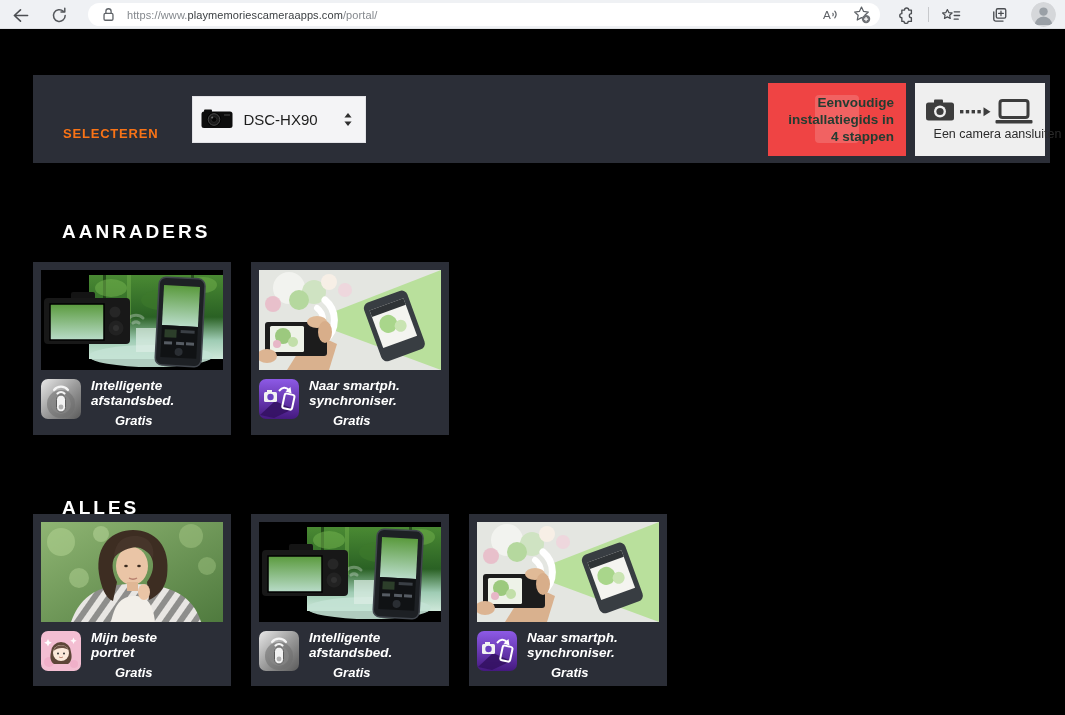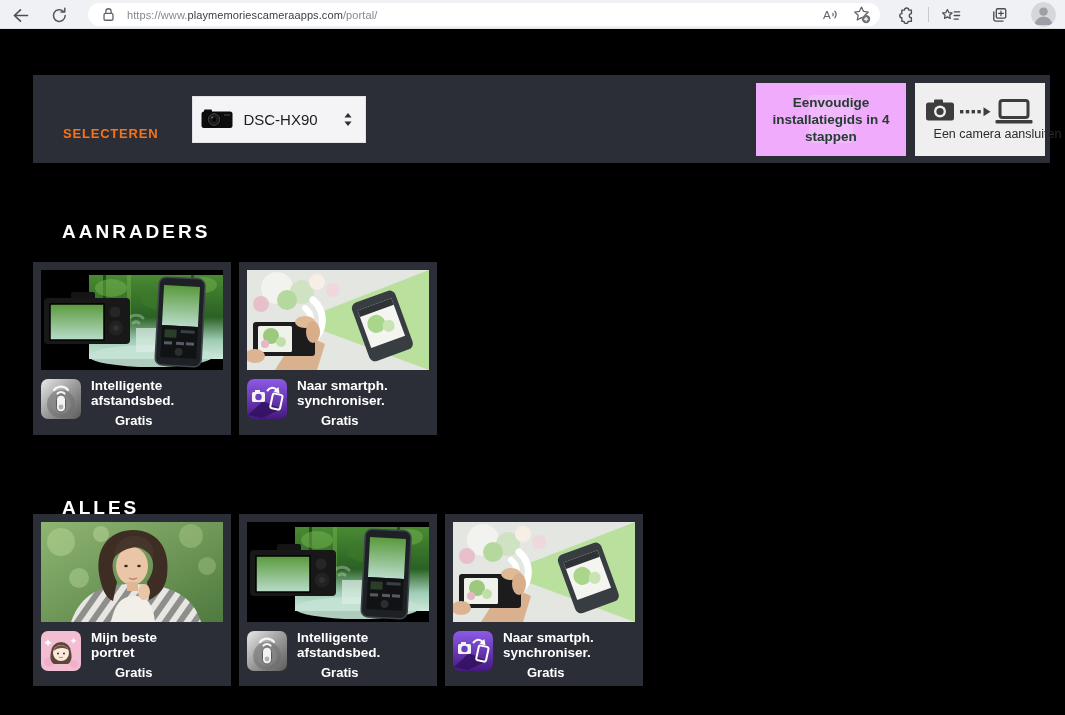--- a/index.html
+++ b/index.html
@@ -35,37 +35,37 @@
     background:#2b2e37; display:flex; align-items:center; }
   .select-label { margin-left:30px; color:#f97316; font-size:13px; font-weight:bold;
     letter-spacing:.8px;margin-top:28px; }
   .model-select { margin-left:34px; width:174px; height:47px; background:#f4f4f6;
     display:flex; align-items:center; cursor:pointer; border:1px solid #e2e2e6; }
   .model-name { margin-left:10px; font-size:15px; font-weight:normal; color:#1c1c1c; }
   .model-arrows { margin-left:auto; margin-right:12px; }
   .cam-thumb { margin-left:8px; }
 
   .bar-spacer { flex:1; }
-  .guide-btn { position:relative; width:150px; height:73px; background:#f0abfc;
+  .guide-btn { position:relative; width:138px; height:73px; background:#ef4444;
     border:none; color:#243c31; font-family:inherit; font-size:13.5px; font-weight:bold;
-    line-height:17px; text-align:center; padding:0 12px; cursor:pointer; overflow:hidden; }
+    line-height:17px; text-align:right; padding:0 12px; cursor:pointer; overflow:hidden; }
   .guide-btn .watermark { position:absolute; left:50%; top:50%; width:44px; height:48px;
     transform:translate(-50%,-50%); background:rgba(255,255,255,.16); border-radius:4px; }
   .guide-btn .lbl { position:relative; z-index:1; }
   .connect-btn { width:130px; height:73px; background:#efefef; border:none; margin-left:9px;
     margin-right:5px; display:flex; flex-direction:column; align-items:center;
     justify-content:center; cursor:pointer; font-family:inherit; }
   .connect-lbl { font-size:12.5px; color:#2b2b2b; margin-top:2px; white-space:nowrap;padding-left:35px; }
 
   .section-title { position:absolute; left:33px; color:#fff; font-size:19px; font-weight:bold;
     letter-spacing:3px;margin-left:29px; }
   .title-1 { top:191px; }
   .title-2 { top:467px; }
 
-  .card-row { position:absolute; left:33px; display:flex; gap:8px; }
+  .card-row { position:absolute; left:33px; display:flex; gap:20px;font-style:italic; }
   .row-1 { top:232px; }
   .row-2 { top:484px; }
   .app-card { width:198px; height:173px; background:#2b2e37; padding:8px; cursor:pointer; }
   .row-2 .app-card { height:172px; }
   .card-img { width:182px; height:100px; display:block; }
   .card-img svg { width:182px; height:100px; display:block; }
   .card-footer { display:flex; margin-top:9px; }
   .app-icon { width:40px; height:40px; flex:0 0 40px; }
   .app-icon svg { width:40px; height:40px; display:block; }
   .app-texts { margin-left:10px; color:#fff; }

